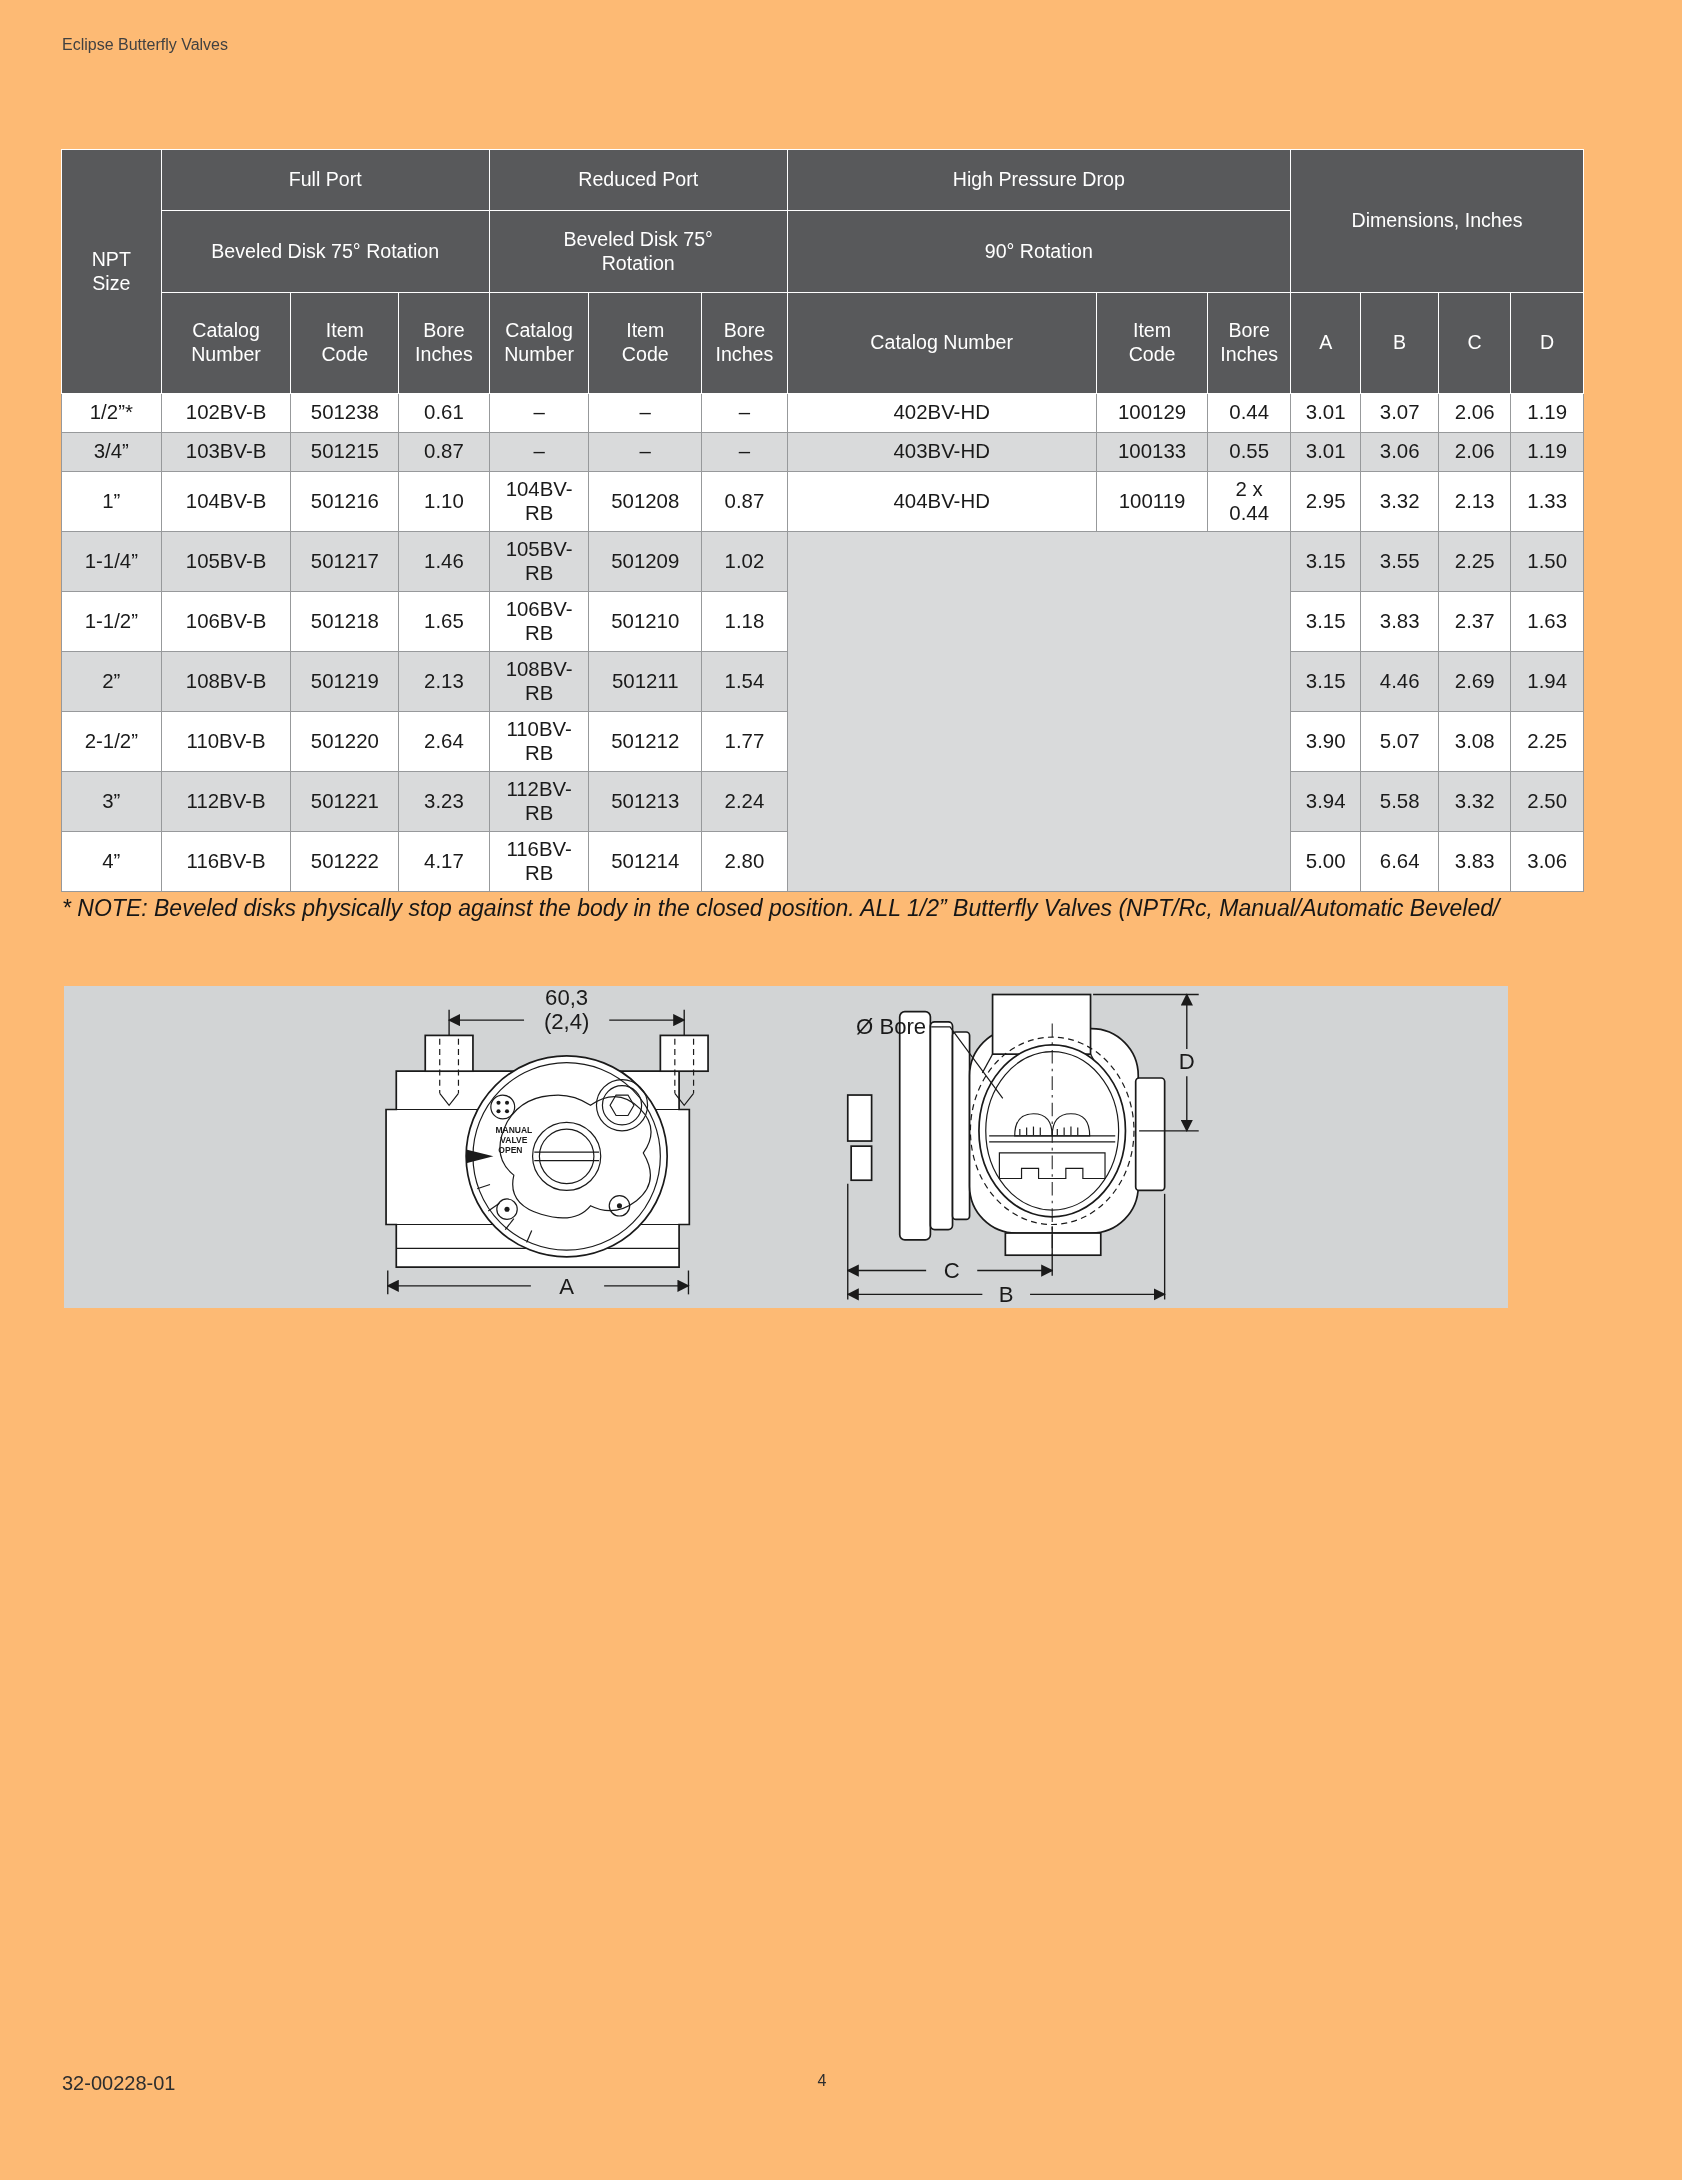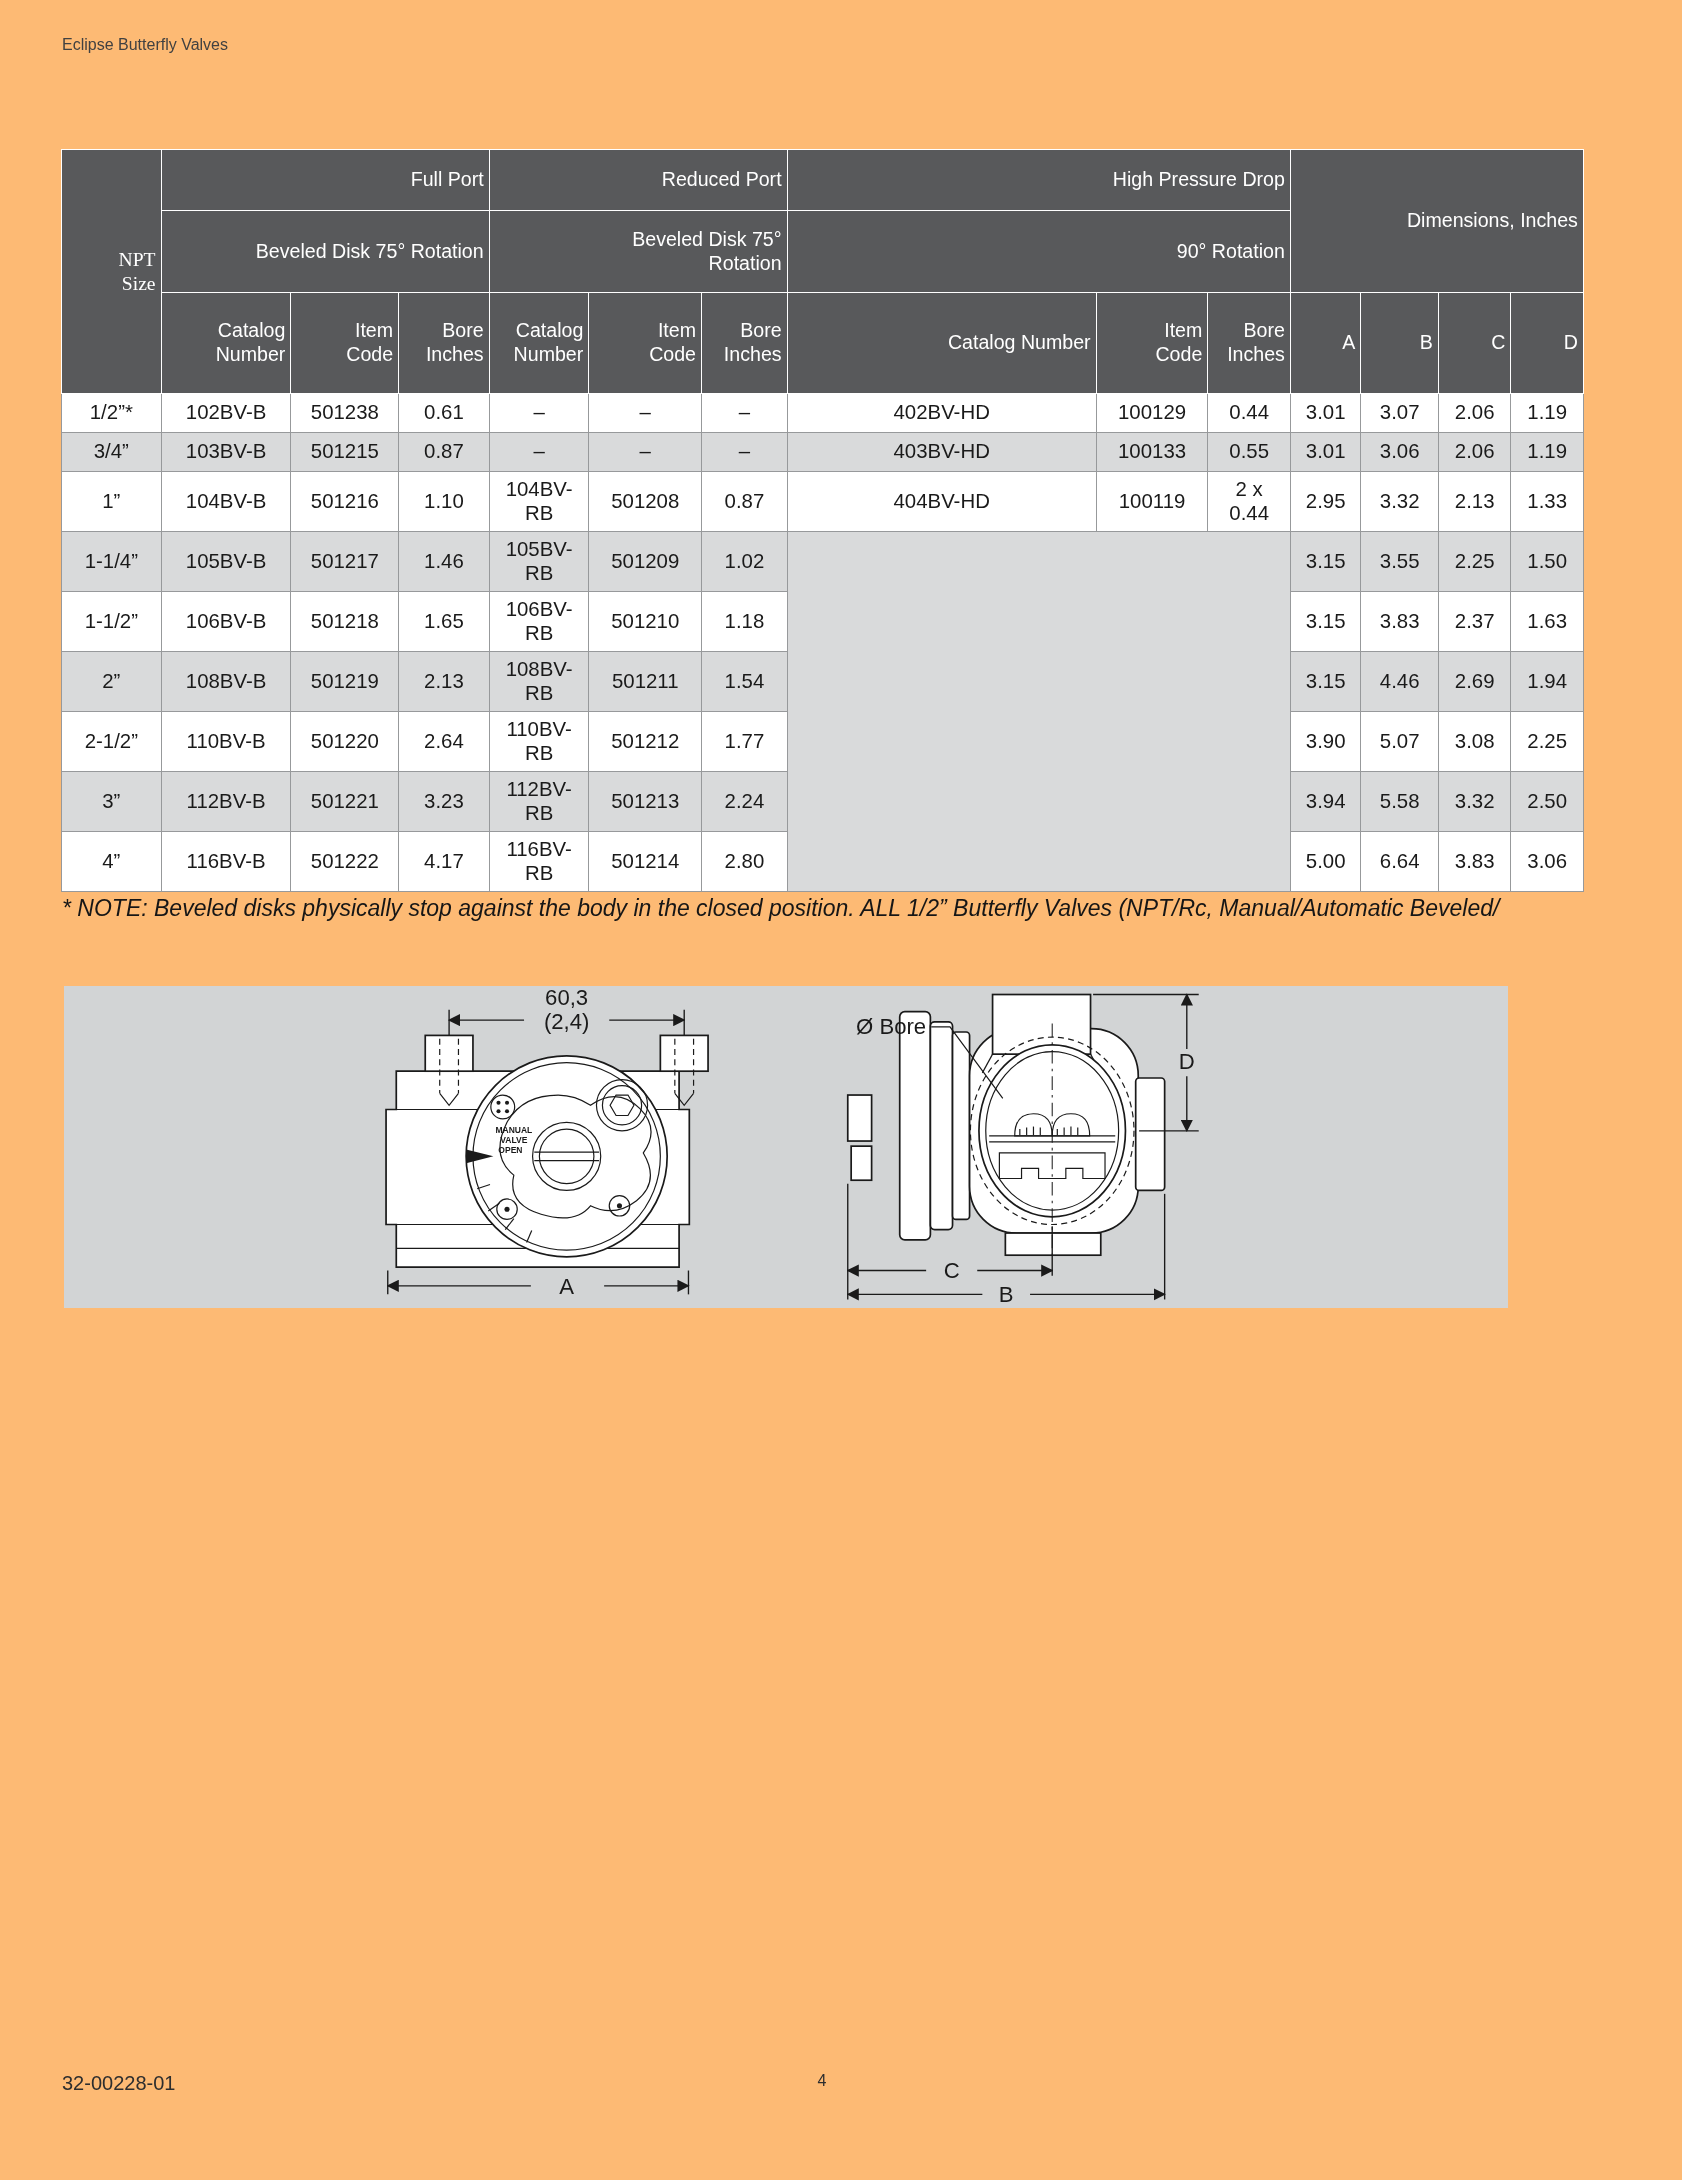--- a/index.html
+++ b/index.html
@@ -6,29 +6,29 @@
     --header_bg:#58595b; --header_text:#ffffff; --row_alt:#d9dadb;
     --border:#97999b; --panel_bg:#d2d4d5; --text:#1a1a1a;
   }
   html,body{margin:0;padding:0;background:#ffffff;}
   .page{position:relative;width:1682px;height:2181px;background:#fdba74;
         font-family:"Liberation Sans",sans-serif;color:var(--text);overflow:hidden;}
   .brand{position:absolute;left:62px;top:36px;font-size:16px;color:#414141;}
   .title{position:absolute;left:61px;top:102px;margin:0;font-size:30px;font-weight:700;color:#161616;letter-spacing:-0.2px;}
   table.dims{position:absolute;left:61px;top:149px;width:1523px;border-collapse:collapse;table-layout:fixed;}
   table.dims th{background:var(--header_bg);color:var(--header_text);border:1.7px solid #ffffff;
-    font-size:19.6px;font-weight:500;text-align:right;vertical-align:middle;padding:3.4px 5.1px;line-height:1.22;}
+    font-size:19.6px;font-weight:500;text-align:center;vertical-align:middle;padding:3.4px 5.1px;line-height:1.22;}
   table.dims td{border:0.9px solid var(--border);font-size:20.4px;text-align:center;vertical-align:middle;
     padding:1.7px 5.1px;line-height:1.15;color:var(--text);}
   thead tr.h1{height:61px;} thead tr.h2{height:82px;} thead tr.h3{height:101px;}
   tbody tr{height:60px;background:#ffffff;}
   tbody tr:nth-child(1),tbody tr:nth-child(2){height:39px;}
   tbody tr:nth-child(even){background:var(--row_alt);}
   td.merged{background:var(--row_alt);}
-  th.npt{text-align:left;vertical-align:bottom;padding-left:8.5px;padding-bottom:31px;font-family:Liberation Serif, serif;}
+  th.npt{text-align:left;vertical-align:bottom;padding-left:8.5px;padding-bottom:31px;}
   td.npt{text-align:left;padding-left:8.5px;}
   .cw{display:inline-block;}
   .w60{max-width:55px;} .w110{max-width:95px;} .w80{max-width:70px;} .w240{max-width:213px;}
   .footnote{position:absolute;left:62px;top:893px;width:1465px;font-size:23px;font-style:italic;
     line-height:31.5px;color:#161616;}
   .footnote .fl2{padding-left:39px;}
   .panel{position:absolute;left:64px;top:986px;width:1444px;height:322px;background:var(--panel_bg);}
   .panel svg{display:block;width:1444px;height:322px;}
   .footer-doc{position:absolute;left:62px;top:2072px;font-size:20px;color:#2e2e2e;}
   .footer-page{position:absolute;left:805px;top:2072px;width:34px;text-align:center;font-size:16px;color:#2e2e2e;}

